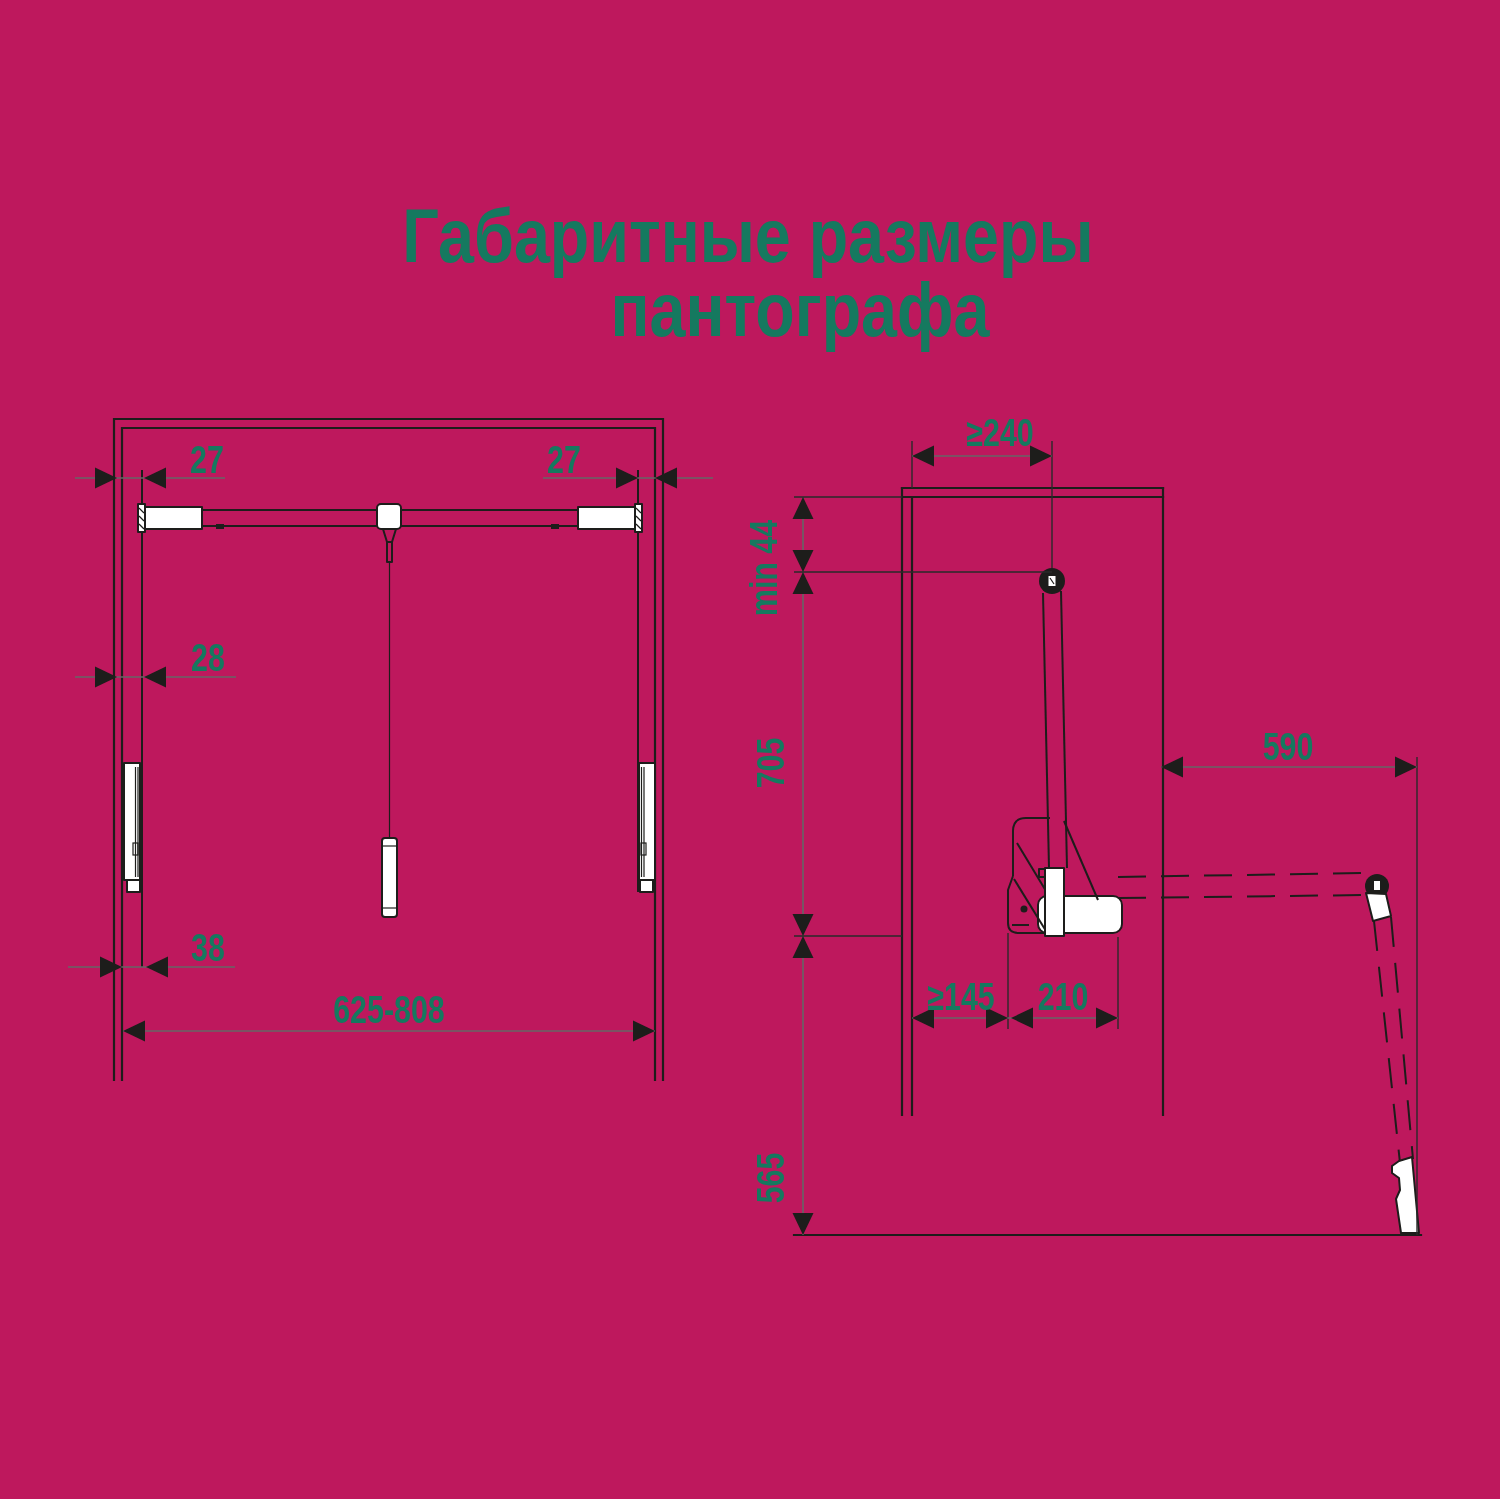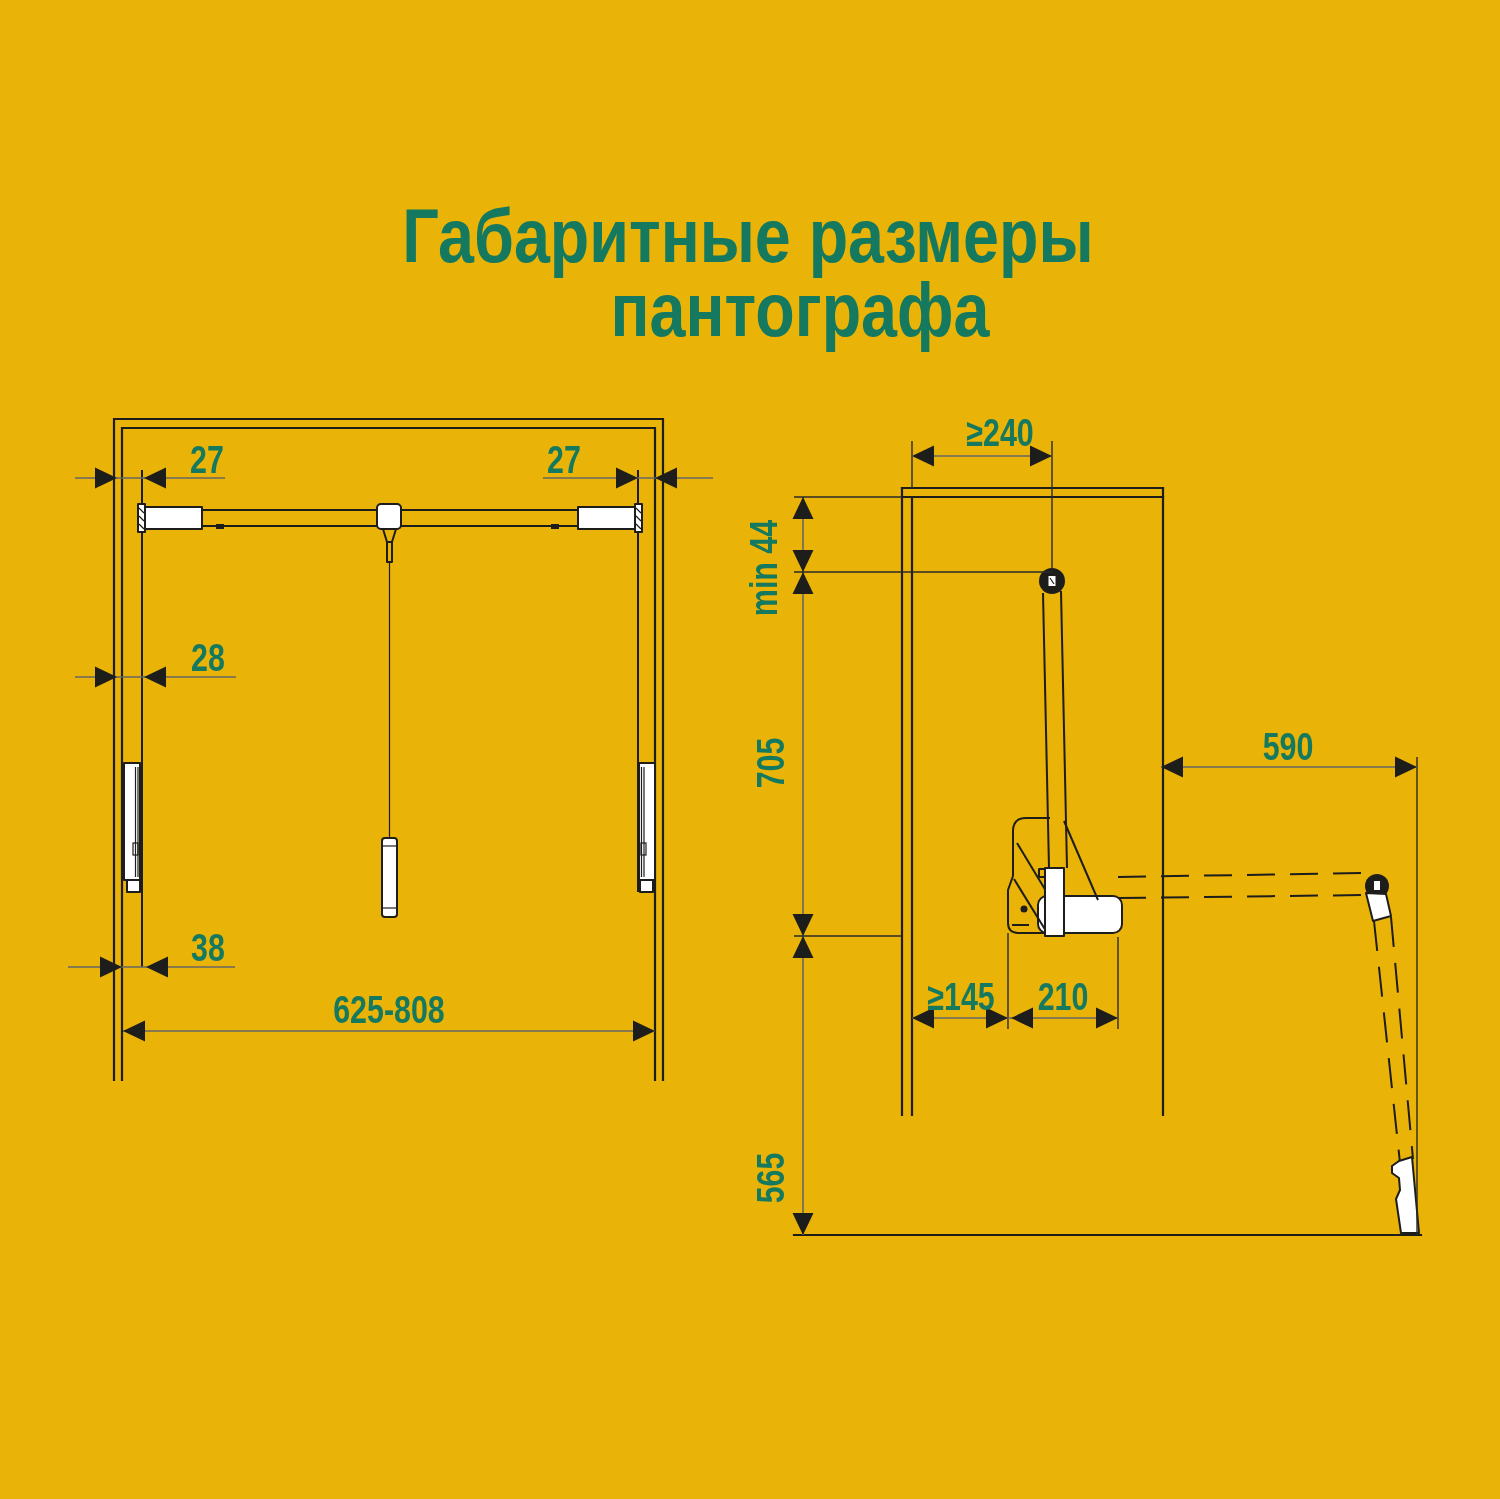--- a/index.html
+++ b/index.html
@@ -1,16 +1,16 @@
 <!DOCTYPE html>
 <html><head>
 <meta charset="utf-8">
 <style>
   html,body{margin:0;padding:0;background:#ffffff;}
-  .stage{position:relative;width:1500px;height:1499px;background:#eab308;overflow:hidden;
+  .stage{position:relative;width:1500px;height:1499px;background:#be185d;overflow:hidden;
          font-family:"Liberation Sans","DejaVu Sans",sans-serif;}
   svg{position:absolute;left:0;top:0;}
   .outline{stroke:#1d1d1b;stroke-width:2.2;fill:none;stroke-linecap:square;}
   .mech{stroke:#1d1d1b;stroke-width:2;fill:none;stroke-linejoin:round;}
   .mechfill{stroke:#1d1d1b;stroke-width:2;fill:#ffffff;stroke-linejoin:round;}
   .thin{stroke:#1d1d1b;stroke-width:1.2;fill:none;}
   .dimline{stroke:#666666;stroke-width:1.6;fill:none;}
   .extline{stroke:#2a2a2a;stroke-width:1.4;fill:none;}
   .dash1{stroke-dasharray:28 15;}
   .dash2{stroke-dasharray:30 16;}

